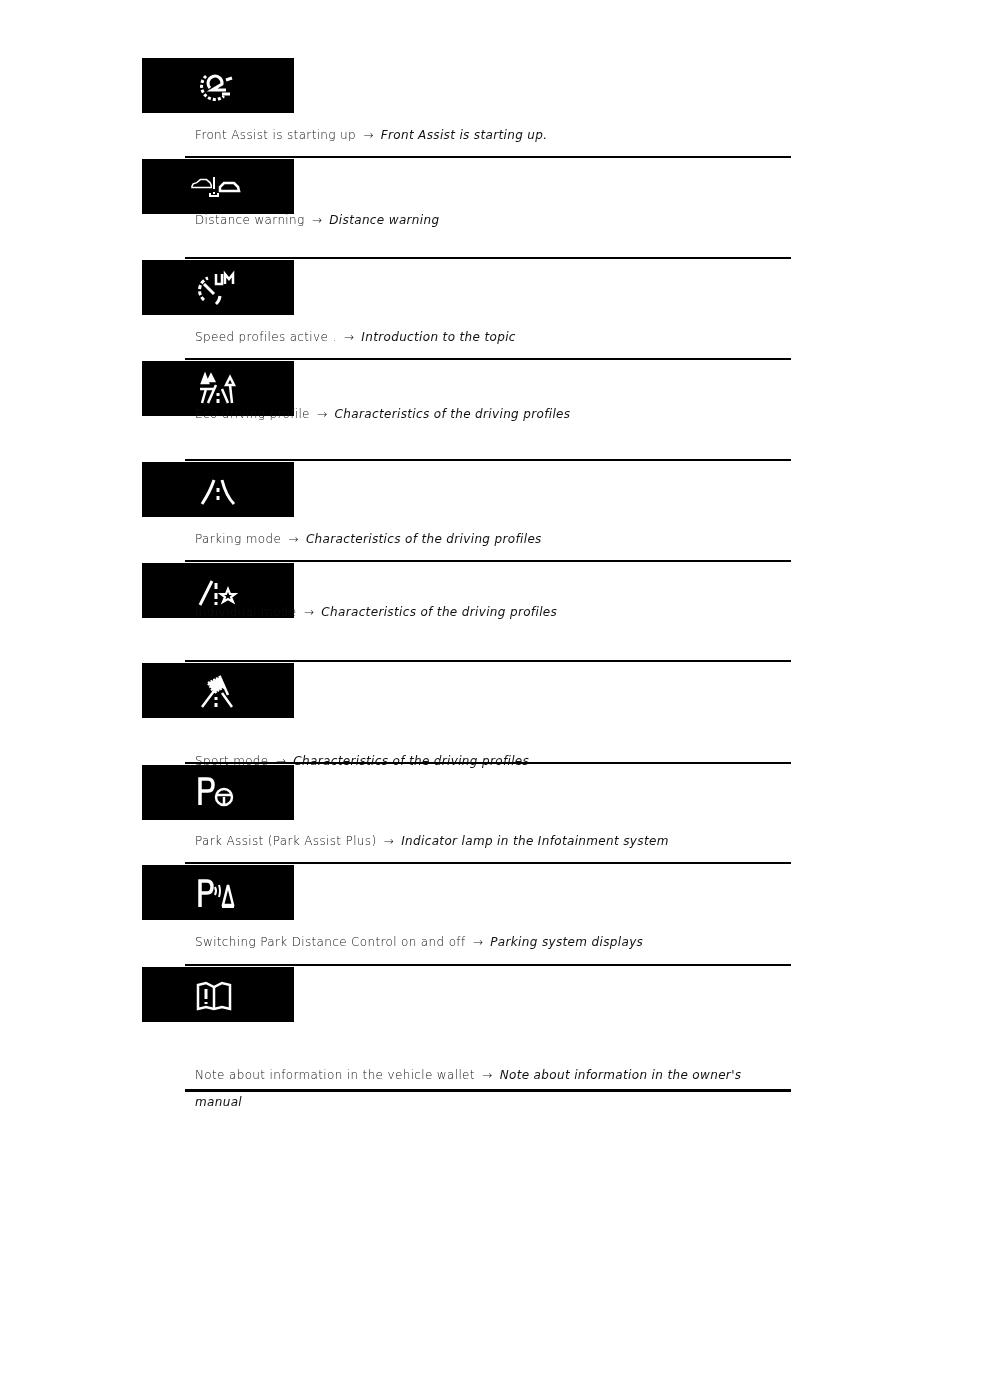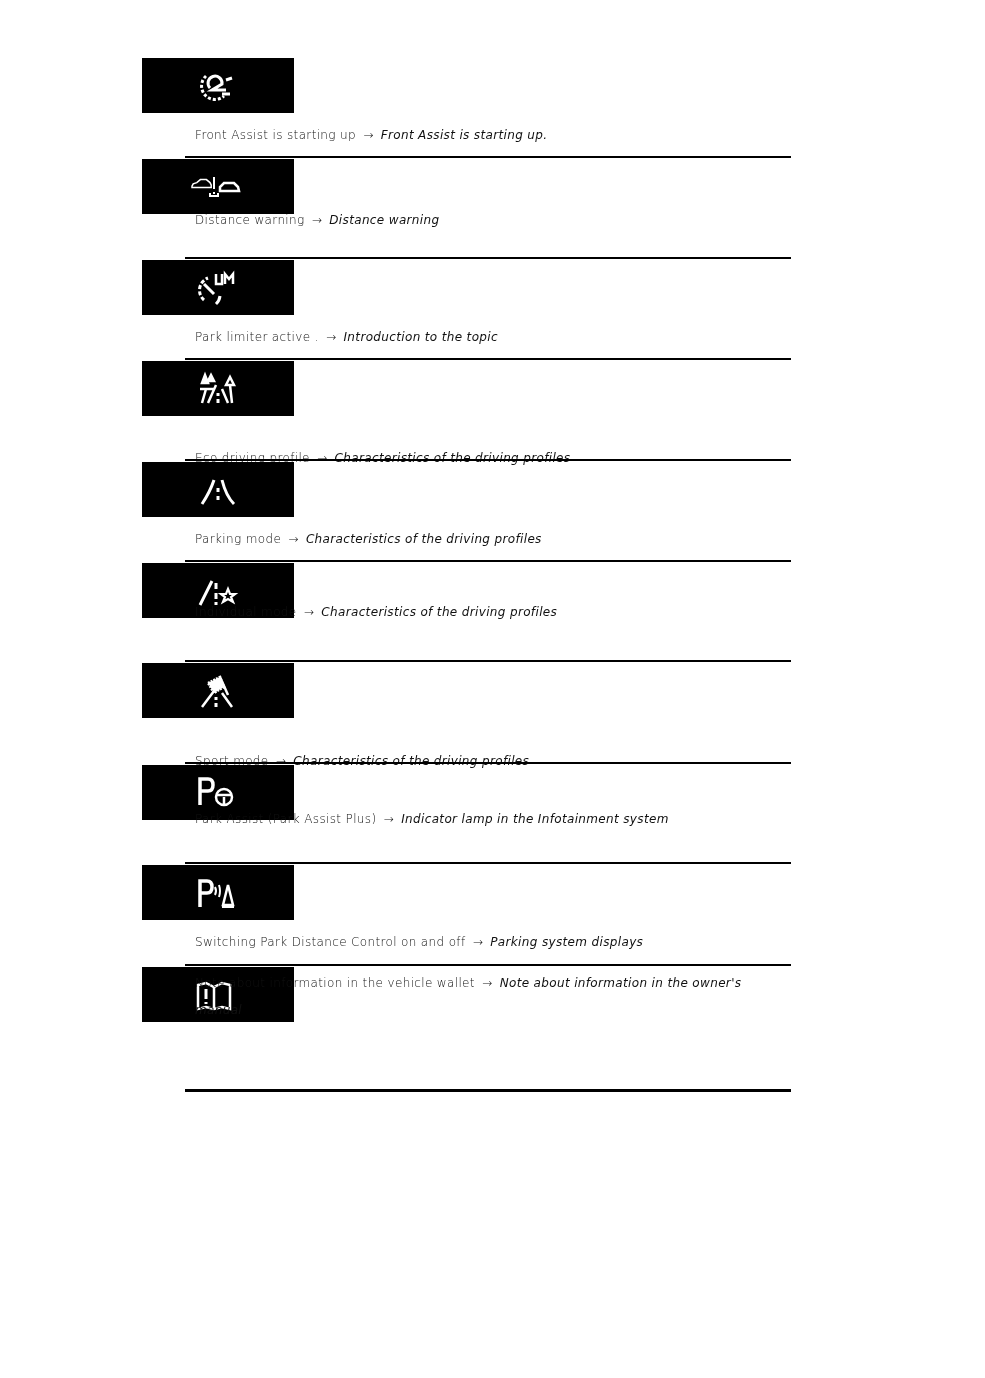--- a/index.html
+++ b/index.html
@@ -54,37 +54,37 @@
 <div class="entry" style="top:0">
   <div class="lamp-box" style="top:260px">
     <svg viewBox="0 0 48 40" fill="none" stroke="#fff" stroke-width="3">
       <path d="M12 32 A13 13 0 0 1 16 10" stroke-dasharray="4 2"></path>
       <path d="M28 28 A13 13 0 0 1 24 36"></path>
       <path d="M12 16 L22 26"></path>
       <path d="M24 6 L24 16 L30 16 L30 6 M33 16 L33 6 L37 11 L41 6 L41 16" stroke-width="2.5"></path>
     </svg>
   </div>
   <div class="caption" style="top:324px">
-    <span>Park limiter active .</span>
+    <span>Speed profiles active .</span>
     <span class="arrow">→</span>
     <span class="ref">Introduction to the topic</span>
   </div>
   <div class="rule" style="top:358px"></div>
 </div>
 
 <div class="entry" style="top:0">
   <div class="lamp-box" style="top:361px">
     <svg viewBox="0 0 48 40" fill="none" stroke="#fff" stroke-width="2.5">
       <path d="M10 14 L13 6 L16 14 Z M16 12 L19 6 L22 12 Z" fill="#fff"></path>
       <path d="M8 20 L22 20 M14 20 L10 34 M24 16 L16 34"></path>
       <path d="M26 24 L26 27 M26 30 L26 34" stroke-width="3"></path>
       <path d="M34 16 L38 8 L42 16 Z M38 16 L40 34 M30 20 L36 34"></path>
     </svg>
   </div>
-  <div class="caption" style="top:445px">
+  <div class="caption" style="top:401px">
     <span>Eco driving profile</span>
     <span class="arrow">→</span>
     <span class="ref">Characteristics of the driving profiles</span>
   </div>
   <div class="rule" style="top:459px"></div>
 </div>
 
 <div class="entry" style="top:0">
   <div class="lamp-box" style="top:462px">
     <svg viewBox="0 0 48 40" fill="none" stroke="#fff" stroke-width="3">
@@ -135,21 +135,21 @@
 </div>
 
 <div class="entry" style="top:0">
   <div class="lamp-box" style="top:765px">
     <svg viewBox="0 0 48 40" fill="none" stroke="#fff" stroke-width="3.5">
       <path d="M8 32 L8 6 L16 6 Q21 6 21 12 Q21 18 16 18 L8 18"></path>
       <circle cx="32" cy="24" r="8" stroke-width="2.5"></circle>
       <path d="M24 22 L40 22 M32 24 L32 32" stroke-width="2.5"></path>
     </svg>
   </div>
-  <div class="caption" style="top:806px">
+  <div class="caption" style="top:828px">
     <span>Park Assist (Park Assist Plus)</span>
     <span class="arrow">→</span>
     <span class="ref">Indicator lamp in the Infotainment system</span>
   </div>
   <div class="rule" style="top:862px"></div>
 </div>
 
 <div class="entry" style="top:0">
   <div class="lamp-box" style="top:865px">
     <svg viewBox="0 0 48 40" fill="none" stroke="#fff" stroke-width="3.5">
@@ -168,19 +168,19 @@
 </div>
 
 <div class="entry" style="top:0">
   <div class="lamp-box" style="top:967px">
     <svg viewBox="0 0 48 40" fill="none" stroke="#fff" stroke-width="2.5">
       <path d="M6 10 L14 8 L22 12 L30 8 L38 10 L38 34 L30 32 L22 34 L14 32 L6 34 Z"></path>
       <path d="M22 12 L22 34"></path>
       <path d="M14 14 L14 24 M14 27 L14 29" stroke-width="3"></path>
     </svg>
   </div>
-  <div class="caption" style="top:970px">
+  <div class="caption" style="top:1062px">
     <span>Note about information in the vehicle wallet</span>
     <span class="arrow">→</span>
     <span class="ref">Note about information in the owner's manual</span>
   </div>
   <div class="rule last" style="top:1089px"></div>
 </div>
 
 </body></html>

